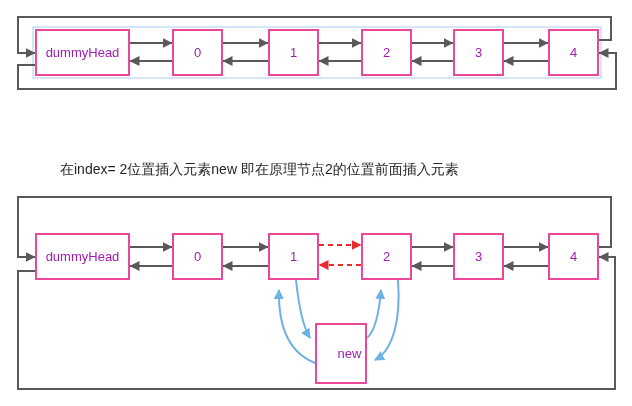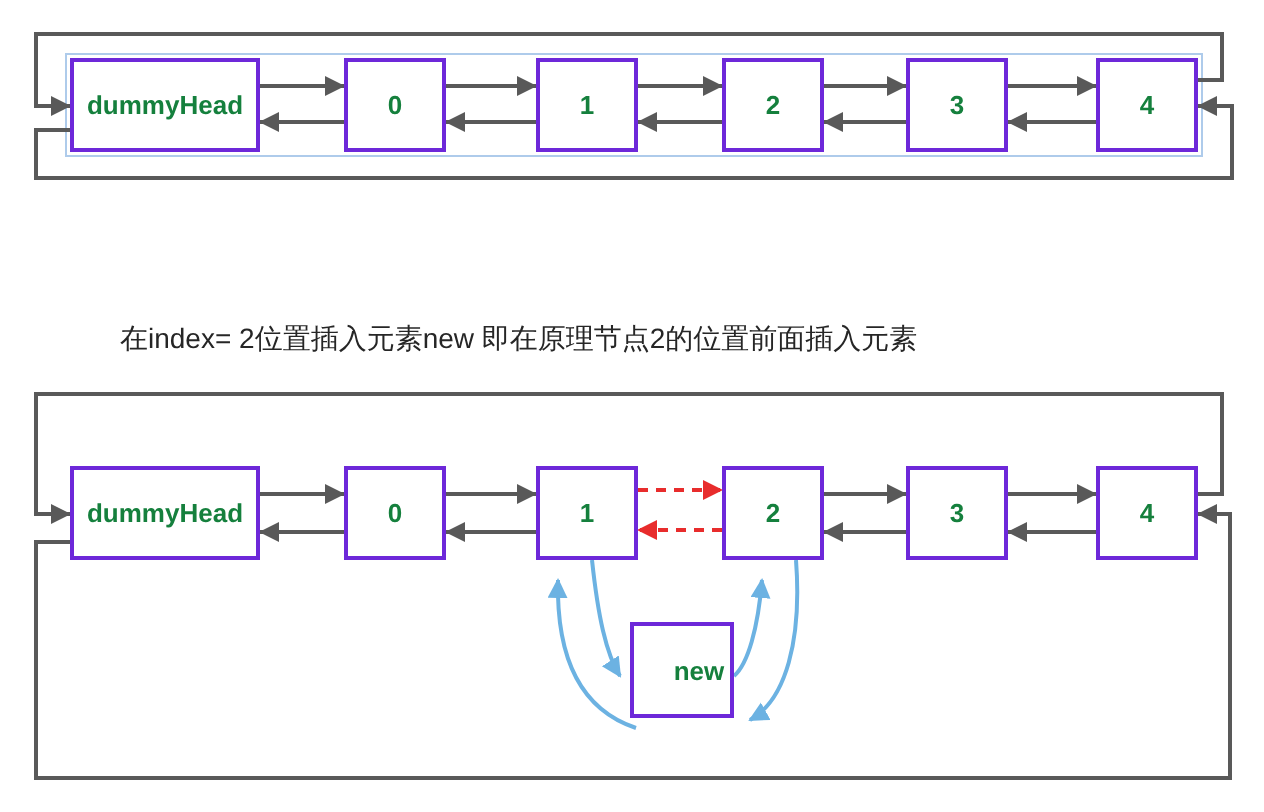--- a/index.html
+++ b/index.html
@@ -7,27 +7,26 @@
     position:relative;
     width:632px;height:406px;
     background:#ffffff;
     font-family:"Liberation Sans","DejaVu Sans",sans-serif;
     overflow:hidden;
   }
   svg.layer{position:absolute;left:0;top:0;z-index:1;}
   .node{
     position:absolute;
     box-sizing:border-box;
-    border:2px solid #6d28d9;
+    border:2px solid #ec4899;
     background:#ffffff;
     display:flex;align-items:center;justify-content:center;
-    font-size:13px;color:#15803d;
+    font-size:13px;color:#a21caf;
     z-index:2;
     white-space:nowrap;
-    font-weight:bold;
   }
   .caption{
     position:absolute;
     left:60px;top:161px;
     font-size:14px;color:#262626;
     z-index:2;
     white-space:nowrap;
   }
 </style>
 </head>
@@ -98,15 +97,15 @@
 
   <div class="caption">在index= 2位置插入元素new 即在原理节点2的位置前面插入元素</div>
 
   <div class="node" style="left:35px;top:233px;width:95px;height:47px;">dummyHead</div>
   <div class="node" style="left:172px;top:233px;width:51px;height:47px;">0</div>
   <div class="node" style="left:268px;top:233px;width:51px;height:47px;">1</div>
   <div class="node" style="left:361px;top:233px;width:51px;height:47px;">2</div>
   <div class="node" style="left:453px;top:233px;width:51px;height:47px;">3</div>
   <div class="node" style="left:548px;top:233px;width:51px;height:47px;">4</div>
 
-  <div class="node" style="left:315px;top:311px;width:52px;height:48px;padding-left:17px;">new</div>
+  <div class="node" style="left:315px;top:323px;width:52px;height:61px;padding-left:17px;">new</div>
 
 </div>
 
 </body></html>

